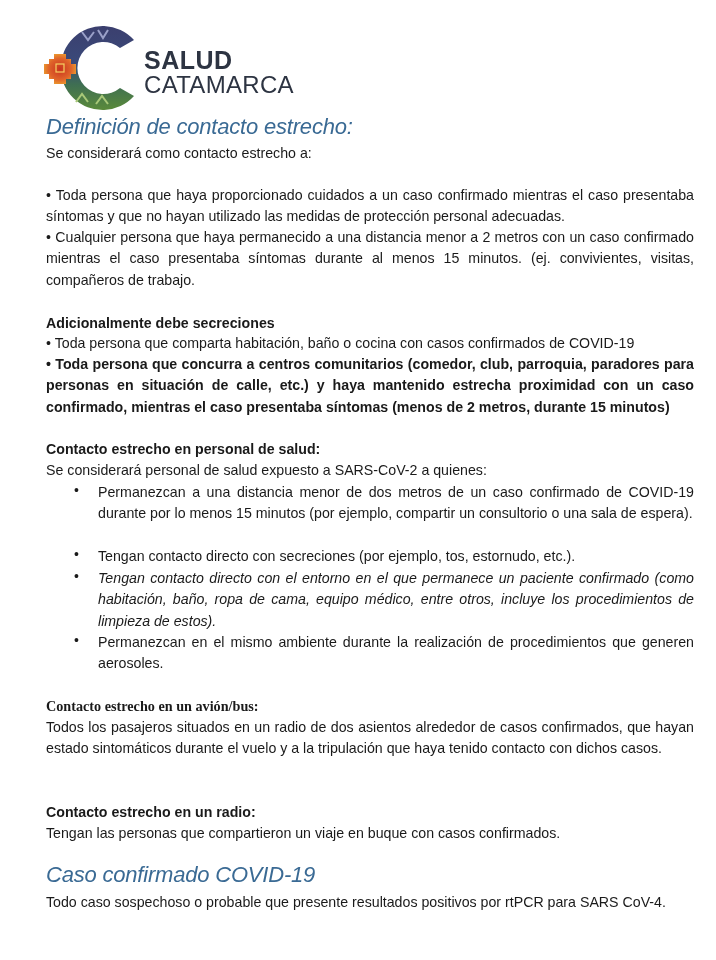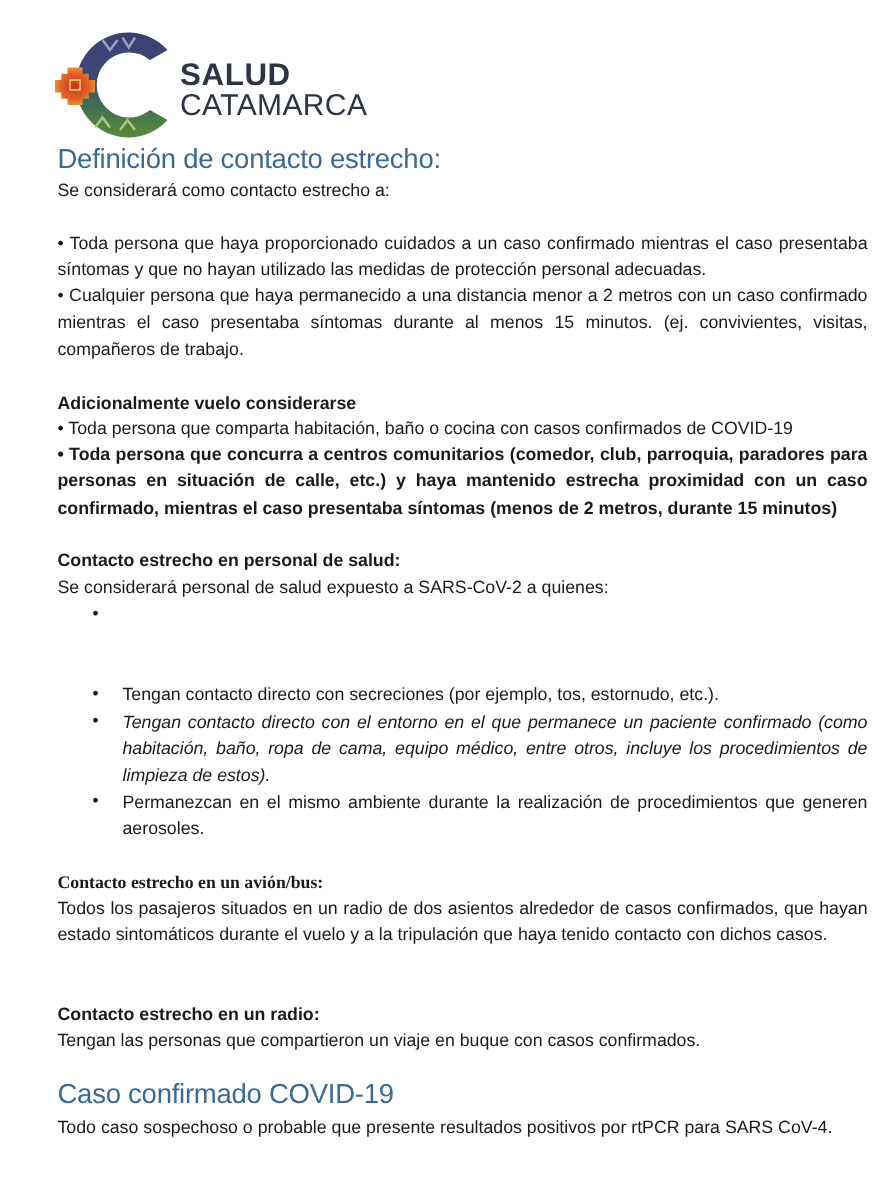--- a/index.html
+++ b/index.html
@@ -8,21 +8,21 @@
     font-family: "Liberation Sans", "DejaVu Sans", sans-serif;
     color: #1a1a1a; position: relative;
   }
   .page { position: absolute; left: 0; top: 0; width: 590px; height: 960px; }
   .logo { position: absolute; left: 42px; top: 22px; width: 270px; height: 92px; }
   .logo svg { position: absolute; left: 0; top: 0; }
   .brand { position: absolute; left: 102px; top: 26px; line-height: 1; }
   .brand-top { font-weight: bold; font-size: 25px; color: #2d3442; letter-spacing: 0.5px; }
   .brand-bottom { font-size: 24px; color: #2d3442; letter-spacing: 0.3px; margin-top: 0px; }
 
-  .h1 { position: absolute; left: 46px; font-size: 22px; color: #3a6a94; font-weight: normal; letter-spacing: -0.2px; }
+  .h1 { position: absolute; left: 46px; font-size: 22px; color: #3a6a94; font-weight: normal; letter-spacing: -0.2px; font-style: italic; }
   .txt { position: absolute; left: 46px; width: 648px; font-size: 14.2px; line-height: 21.3px; color: #1a1a1a; }
   .justify { text-align: justify; text-align-last: left; }
   .bold { font-weight: bold; }
   .bl { position: absolute; left: 74px; font-size: 14px; color: #1a1a1a; }
   .bli { position: absolute; left: 98px; width: 596px; font-size: 14.2px; line-height: 21.3px; text-align: justify; text-align-last: left; color:#1a1a1a; }
 </style>
 </head>
 <body>
 
 <div class="page">
@@ -54,28 +54,29 @@
       <div class="brand-top">SALUD</div>
       <div class="brand-bottom">CATAMARCA</div>
     </div>
   </div>
 
   <div class="h1" style="top:114px;">Definición de contacto estrecho:</div>
   <div class="txt" style="top:143px;">Se considerará como contacto estrecho a:</div>
   <div class="txt justify" style="top:185px;">• Toda persona que haya proporcionado cuidados a un caso confirmado mientras el caso presentaba síntomas y que no hayan utilizado las medidas de protección personal adecuadas.</div>
   <div class="txt justify" style="top:227px;">• Cualquier persona que haya permanecido a una distancia menor a 2 metros con un caso confirmado mientras el caso presentaba síntomas durante al menos 15 minutos. (ej. convivientes, visitas, compañeros de trabajo.</div>
 
-  <div class="txt bold" style="top:313px;">Adicionalmente vuelo considerarse</div>
+  <div class="txt bold" style="top:313px;">Adicionalmente debe secreciones</div>
   <div class="txt" style="top:333px;">• Toda persona que comparta habitación, baño o cocina con casos confirmados de COVID-19</div>
   <div class="txt justify" style="top:354px;font-weight:bold;">• Toda persona que concurra a centros comunitarios (comedor, club, parroquia, paradores para personas en situación de calle, etc.) y haya mantenido estrecha proximidad con un caso confirmado, mientras el caso presentaba síntomas (menos de 2 metros, durante 15 minutos)</div>
 
   <div class="txt bold" style="top:439px;">Contacto estrecho en personal de salud:</div>
   <div class="txt" style="top:460px;">Se considerará personal de salud expuesto a SARS-CoV-2 a quienes:</div>
 
   <span class="bl" style="top:482px;">•</span>
+  <div class="bli" style="top:482px;">Permanezcan a una distancia menor de dos metros de un caso confirmado de COVID-19 durante por lo menos 15 minutos (por ejemplo, compartir un consultorio o una sala de espera).</div>
 
   <span class="bl" style="top:546px;">•</span>
   <div class="bli" style="top:546px;">Tengan contacto directo con secreciones (por ejemplo, tos, estornudo, etc.).</div>
 
   <span class="bl" style="top:568px;">•</span>
   <div class="bli" style="top:568px;font-style:italic;">Tengan contacto directo con el entorno en el que permanece un paciente confirmado (como habitación, baño, ropa de cama, equipo médico, entre otros, incluye los procedimientos de limpieza de estos).</div>
 
   <span class="bl" style="top:632px;">•</span>
   <div class="bli" style="top:632px;">Permanezcan en el mismo ambiente durante la realización de procedimientos que generen aerosoles.</div>
 

